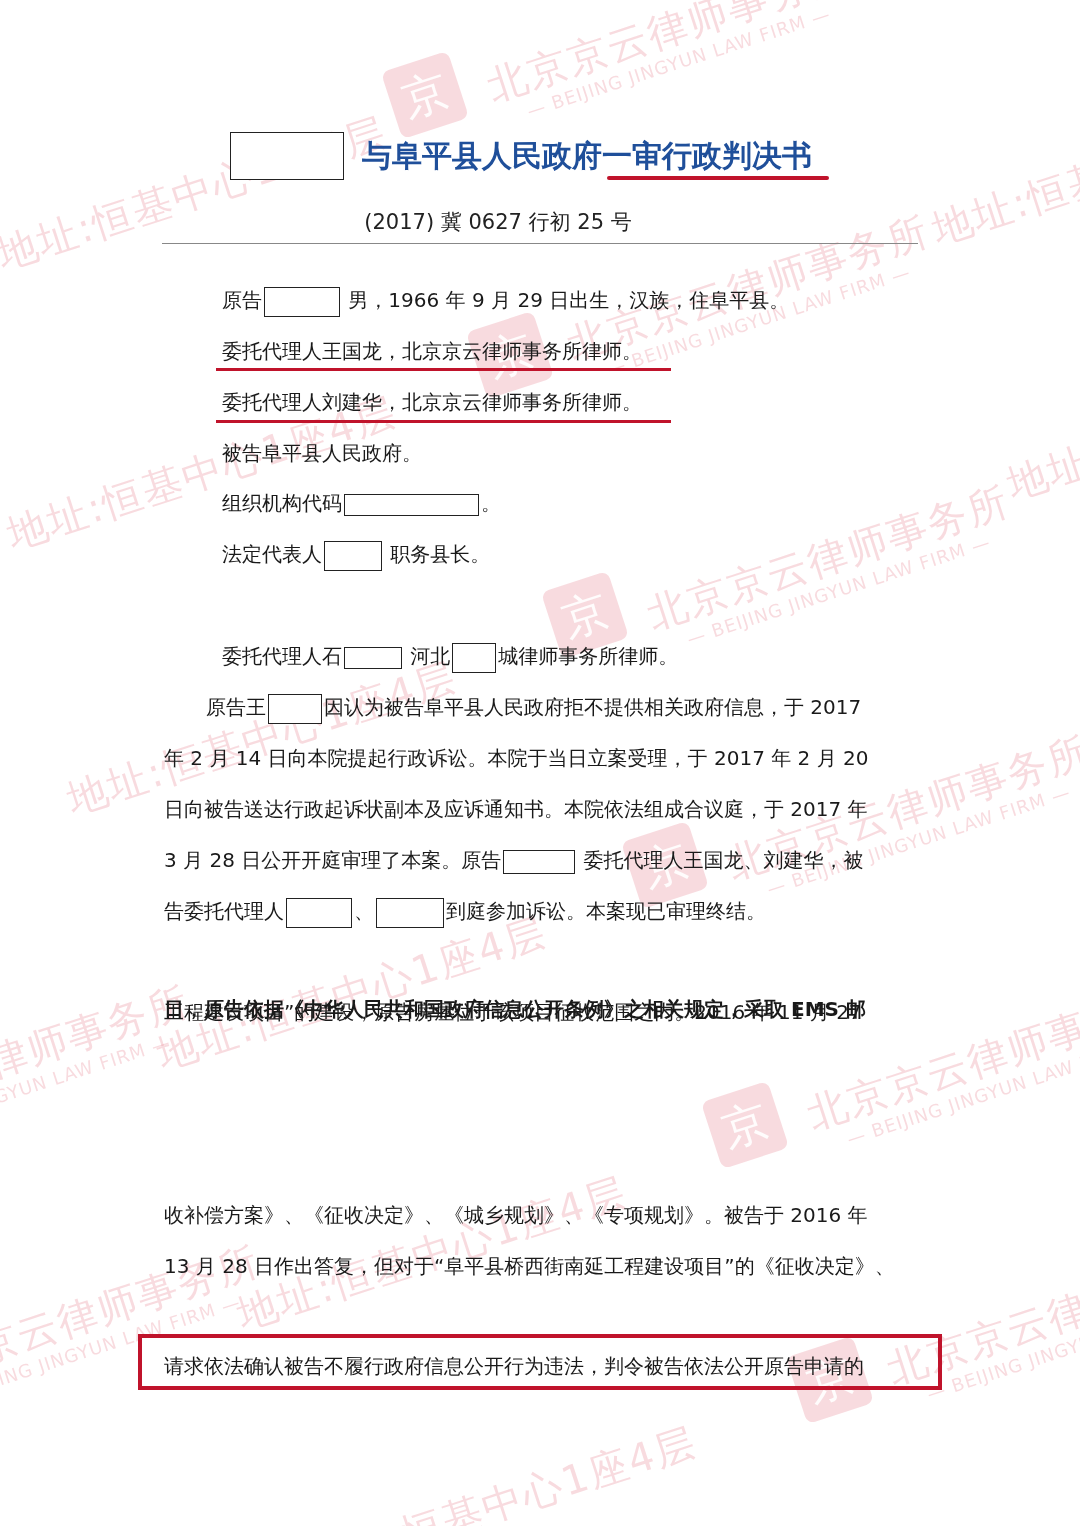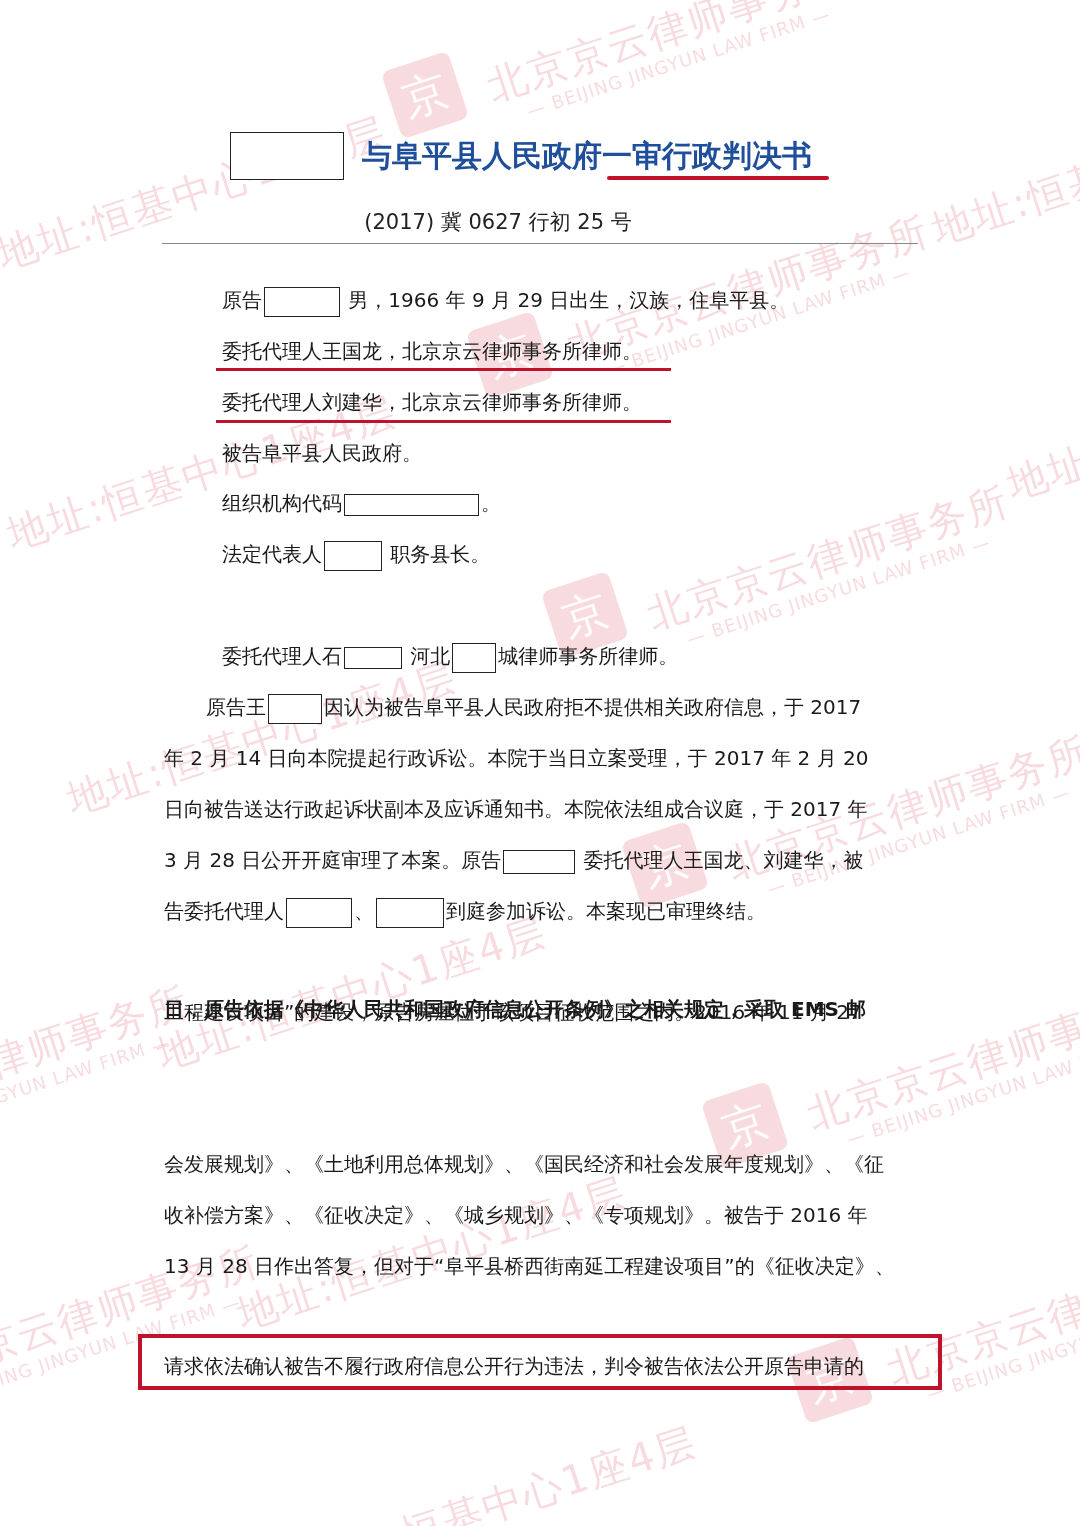--- a/index.html
+++ b/index.html
@@ -141,20 +141,19 @@
   <div class="line" style="left:164px; top:846px;">
     <span>3 月 28 日公开开庭审理了本案。原告</span><span class="redact" style="width:72px; height:24px;"></span>
     <span>委托代理人王国龙、刘建华，被</span>
   </div>
   <div class="line" style="left:164px; top:897px;">
     <span>告委托代理人</span><span class="redact" style="width:66px;"></span><span>、</span><span class="redact" style="width:68px;"></span><span>到庭参加诉讼。本案现已审理终结。</span>
   </div>
 
   <div class="line" style="left:164px; top:998px;">工程建设项目”的建设，原告房屋位于该项目征收范围之内。2016 年 11 月 27</div>
   <div class="line" style="left:164px; top:995px;font-weight:bold;">日，原告依据《中华人民共和国政府信息公开条例》之相关规定，采取 EMS 邮</div>
-  <div class="line" style="left:164px; top:1150px;">会发展规划》、《土地利用总体规划》、《国民经济和社会发展年度规划》、《征</div>
   <div class="line" style="left:164px; top:1201px;">收补偿方案》、《征收决定》、《城乡规划》、《专项规划》。被告于 2016 年</div>
   <div class="line" style="left:164px; top:1252px;">13 月 28 日作出答复，但对于“阜平县桥西街南延工程建设项目”的《征收决定》、</div>
 
   <div class="highlight-box"></div>
   <div class="line" style="left:164px; top:1352px;">请求依法确认被告不履行政府信息公开行为违法，判令被告依法公开原告申请的</div>
 
 </div>
 
 </body></html>

